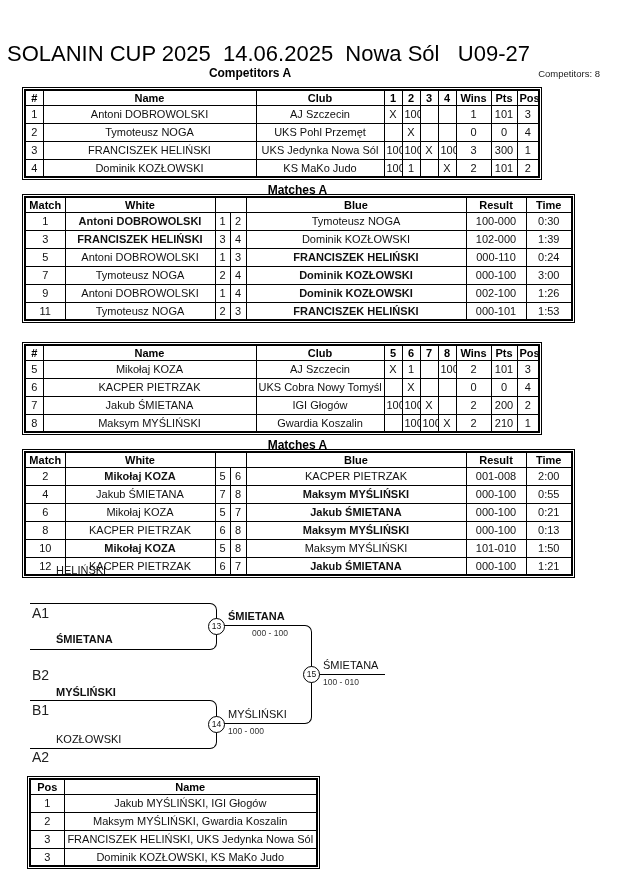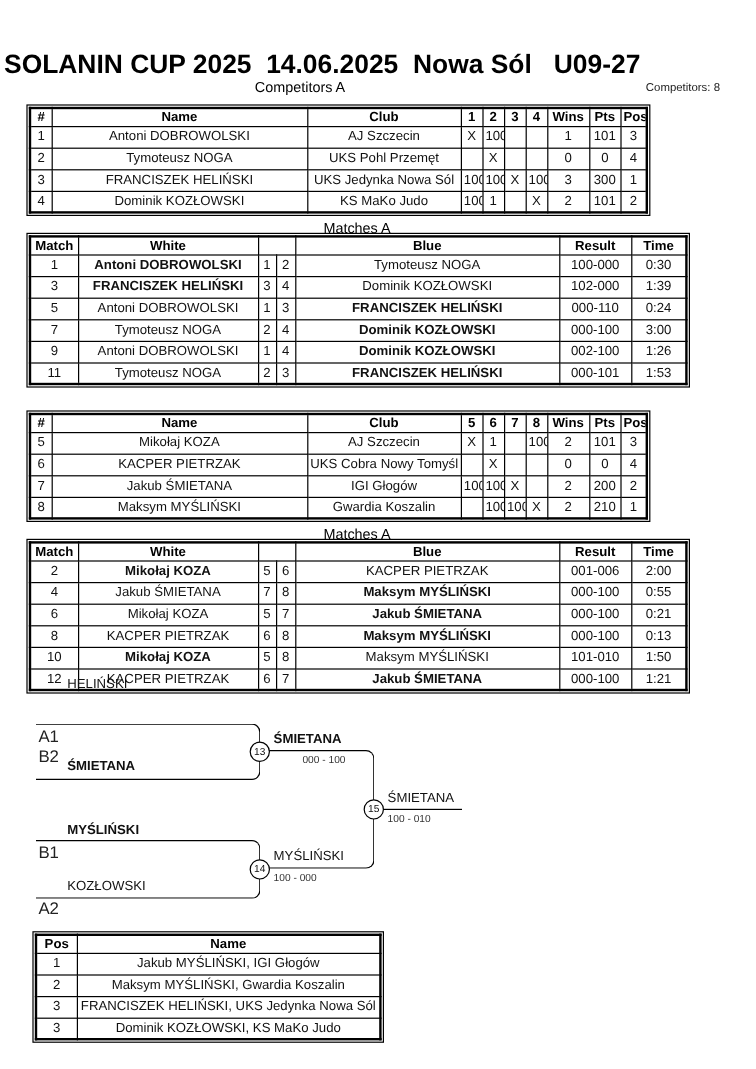--- a/index.html
+++ b/index.html
@@ -2,23 +2,23 @@
 <html><head>
 <meta charset="utf-8">
 <style>
   html,body { margin:0; padding:0; background:#fff; }
   .page {
     position:relative; width:630px; height:891px; background:#fff;
     font-family:"Liberation Sans", sans-serif; color:#111; overflow:hidden;
   }
   .title {
     position:absolute; top:41px; left:0; width:537px; text-align:center;
-    font-size:22px; font-weight:bold; white-space:pre; color:#000;
+    font-size:22px; font-weight:normal; white-space:pre; color:#000;
   }
-  .sec { position:absolute; font-size:12px; font-weight:normal; text-align:center; color:#000; }
+  .sec { position:absolute; font-size:12px; font-weight:bold; text-align:center; color:#000; }
   .count { position:absolute; top:68px; left:400px; width:200px; text-align:right; font-size:9.5px; color:#222; }
 
   table.grid { position:absolute; border-collapse:collapse; table-layout:fixed; background:#fff;
     border:2px solid #000; outline:1px solid #000; outline-offset:1px; }
   .grid th, .grid td { border:1px solid #000; font-size:11px; padding:0 2px; overflow:hidden;
     white-space:nowrap; text-align:center; vertical-align:middle; color:#111; }
   .grid th { font-weight:bold; color:#000; }
   .grid tr { height:18px; }
   .grid tr.hdr { height:15px; }
   .L  { text-align:left; padding-left:8px; }
@@ -306,21 +306,21 @@
       <th>Blue</th>
       <th>Result</th>
       <th>Time</th>
     </tr>
     <tr>
       <td class="mx">2</td>
       <td class="L10 bold">Mikołaj KOZA</td>
       <td class="mx">5</td>
       <td class="mx">6</td>
       <td class="L5">KACPER PIETRZAK</td>
-      <td>001-006</td>
+      <td>001-008</td>
       <td>2:00</td>
     </tr>
     <tr>
       <td class="mx">4</td>
       <td class="L10">Jakub ŚMIETANA</td>
       <td class="mx">7</td>
       <td class="mx">8</td>
       <td class="L5 bold">Maksym MYŚLIŃSKI</td>
       <td>000-100</td>
       <td>0:55</td>
@@ -361,21 +361,21 @@
       <td>000-100</td>
       <td>1:21</td>
     </tr>
   </tbody>
     </table>
 
   <div class="bk">
     <div class="bk-name" style="left:56px;top:564px;">HELIŃSKI</div>
     <div class="bk-seed" style="left:32px;top:605px;">A1</div>
     <div class="bk-name bold" style="left:56px;top:633px;">ŚMIETANA</div>
-    <div class="bk-seed" style="left:32px;top:622px;">B2</div>
+    <div class="bk-seed" style="left:32px;top:667px;">B2</div>
     <div class="bk-pair" style="left:30px;top:603px;width:186px;height:45px;"></div>
 
     <div class="bk-name bold" style="left:56px;top:686px;">MYŚLIŃSKI</div>
     <div class="bk-seed" style="left:32px;top:702px;">B1</div>
     <div class="bk-name" style="left:56px;top:733px;">KOZŁOWSKI</div>
     <div class="bk-seed" style="left:32px;top:749px;">A2</div>
     <div class="bk-pair" style="left:30px;top:700px;width:186px;height:47px;"></div>
 
     <div class="bk-elbow-up" style="left:216px;top:625px;width:95px;height:49px;"></div>
     <div class="bk-elbow-dn" style="left:216px;top:674px;width:95px;height:49px;"></div>

